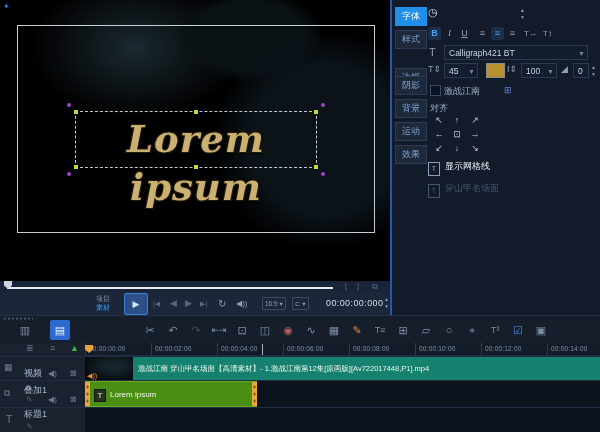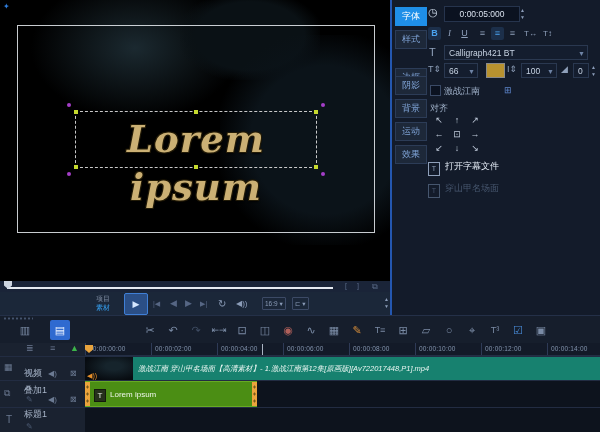--- a/index.html
+++ b/index.html
@@ -63,21 +63,21 @@
   .rl{position:absolute;top:2px;font-size:6.5px;color:#8293ad;letter-spacing:.2px;}
   .rl:nth-child(1){left:4px;} .rl:nth-child(2){left:70px;} .rl:nth-child(3){left:136px;} .rl:nth-child(4){left:202px;}
   .rl:nth-child(5){left:268px;} .rl:nth-child(6){left:334px;} .rl:nth-child(7){left:400px;} .rl:nth-child(8){left:466px;}
   .playhead{position:absolute;left:85px;top:2px;width:8px;height:8px;background:#e8a33d;clip-path:polygon(0 0,100% 0,100% 55%,50% 100%,0 55%);}
   .endmark{position:absolute;left:262px;top:1px;width:1px;height:11px;background:#aab4c4;}
   .trk-sep{position:absolute;left:0;width:600px;height:1px;background:#222c42;}
   .th-label{position:absolute;left:24px;font-size:9px;color:#a8b5c8;}
   .th-ic{position:absolute;font-size:8px;color:#6b7a92;}
   .clip-video{position:absolute;left:85px;top:14px;width:515px;height:23px;background:#17816f;}
   .thumb{position:absolute;left:0;top:0;width:48px;height:23px;background:radial-gradient(ellipse at 60% 40%,#16242c 20%,#070b10 75%);}
-  .clip-name{position:absolute;left:53px;top:0;width:460px;height:23px;line-height:23px;font-size:7.5px;color:#eaf6f2;white-space:nowrap;overflow:hidden;font-style:italic;}
+  .clip-name{position:absolute;left:53px;top:0;width:460px;height:23px;line-height:23px;font-size:7.5px;color:#eaf6f2;white-space:nowrap;overflow:hidden;}
   .clip-spk{position:absolute;left:2px;bottom:0;color:#e8902a;font-size:7px;}
   .clip-title{position:absolute;left:85px;top:38px;width:172px;height:26px;background:#4b8e14;border:1px solid #67aa23;box-sizing:border-box;}
   .handle{position:absolute;top:0;width:5px;height:100%;background:#eca43c;background-image:radial-gradient(circle,#7a5a1a 1px,transparent 1.2px);background-size:5px 7px;background-position:center;}
   .tbadge{position:absolute;left:8px;top:7px;width:10px;height:11px;background:#26301c;border:1px solid #131a0c;color:#e9efe5;font-size:8px;text-align:center;line-height:11px;}
   .tclip-label{position:absolute;left:24px;top:0;height:26px;line-height:26px;font-size:8px;color:#eef6ea;}
 </style>
 </head>
 <body>
 
 <div class="app">
@@ -118,54 +118,54 @@
     </div>
     <div class="play-btn">▶</div>
     <span class="pc" style="left:153px;font-size:7px;">|◀</span>
     <span class="pc" style="left:170px;">◀</span>
     <span class="pc" style="left:185px;">▶</span>
     <span class="pc" style="left:200px;font-size:7px;">▶|</span>
     <span class="pc" style="left:218px;color:#8b9cb8;font-size:10px;">↻</span>
     <span class="pc" style="left:236px;color:#8b9cb8;font-size:8px;">◀))</span>
     <span class="chip" style="left:262px;"><span>16:9</span> ▾</span>
     <span class="chip" style="left:292px;">⊏ ▾</span>
+    <span class="tc">00:00:00:000</span>
     <span class="spin" style="left:384px;">▲<br>▼</span>
   </div>
 
   <div class="panel">
     <div class="tab active" style="top:7px;">字体</div>
     <div class="tab" style="top:30px;">样式</div>
     <div class="tab" style="top:68px;">边框</div>
     <div class="tab" style="top:76px;">阴影</div>
     <div class="tab" style="top:99px;">背景</div>
     <div class="tab" style="top:122px;">运动</div>
     <div class="tab" style="top:145px;">效果</div>
 
     <span class="clock">◷</span>
-    <div class="tfield">0:00:05:000</div>
     <span class="spin" style="left:128px;top:7px;">▲<br>▼</span>
 
     <span class="fmt active" style="left:36px;font-weight:bold;">B</span>
     <span class="fmt" style="left:51px;font-style:italic;font-family:'Liberation Serif',serif;">I</span>
     <span class="fmt" style="left:66px;text-decoration:underline;">U</span>
     <span class="fmt" style="left:84px;">≡</span>
     <span class="fmt active" style="left:99px;">≡</span>
     <span class="fmt" style="left:114px;">≡</span>
     <span class="fmt" style="left:132px;font-size:8px;">T↔</span>
     <span class="fmt" style="left:149px;font-size:8px;">T↕</span>
 
     <span class="icon-sm" style="left:37px;top:46px;font-size:11px;">T</span>
     <div class="ddl" style="left:52px;top:45px;width:144px;">
       <span>Calligraph421 BT</span>
       <span class="caret">▼</span>
     </div>
 
     <span class="icon-sm" style="left:36px;top:64px;font-size:9px;">T⇕</span>
     <div class="ddl" style="left:52px;top:63px;width:34px;">
-      <span>66</span>
+      <span>45</span>
       <span class="caret">▼</span>
     </div>
     <div class="swatch"></div>
     <span class="icon-sm" style="left:115px;top:64px;font-size:9px;">I⇕</span>
     <div class="ddl" style="left:129px;top:63px;width:36px;">
       <span>100</span>
       <span class="caret">▼</span>
     </div>
     <span class="icon-sm" style="left:169px;top:64px;">◢</span>
     <div class="ddl" style="left:181px;top:63px;width:16px;">
@@ -182,21 +182,21 @@
     <span class="ag" style="left:58px;top:114px;">↑</span>
     <span class="ag" style="left:76px;top:114px;">↗</span>
     <span class="ag" style="left:40px;top:128px;">←</span>
     <span class="ag" style="left:58px;top:128px;">⊡</span>
     <span class="ag" style="left:76px;top:128px;">→</span>
     <span class="ag" style="left:40px;top:142px;">↙</span>
     <span class="ag" style="left:58px;top:142px;">↓</span>
     <span class="ag" style="left:76px;top:142px;">↘</span>
 
     <div class="subbtn" style="top:160px;">
-      <span class="doc">T</span><span>打开字幕文件</span>
+      <span class="doc">T</span><span>显示网格线</span>
     </div>
     <div class="subbtn disabled" style="top:182px;">
       <span class="doc">T</span><span>穿山甲名场面</span>
     </div>
   </div>
 
   <div class="toolbar">
     <div class="grip"></div>
     <span class="tbi" style="left:15px;">▥</span>
     <span class="tbi active" style="left:50px;">▤</span>

